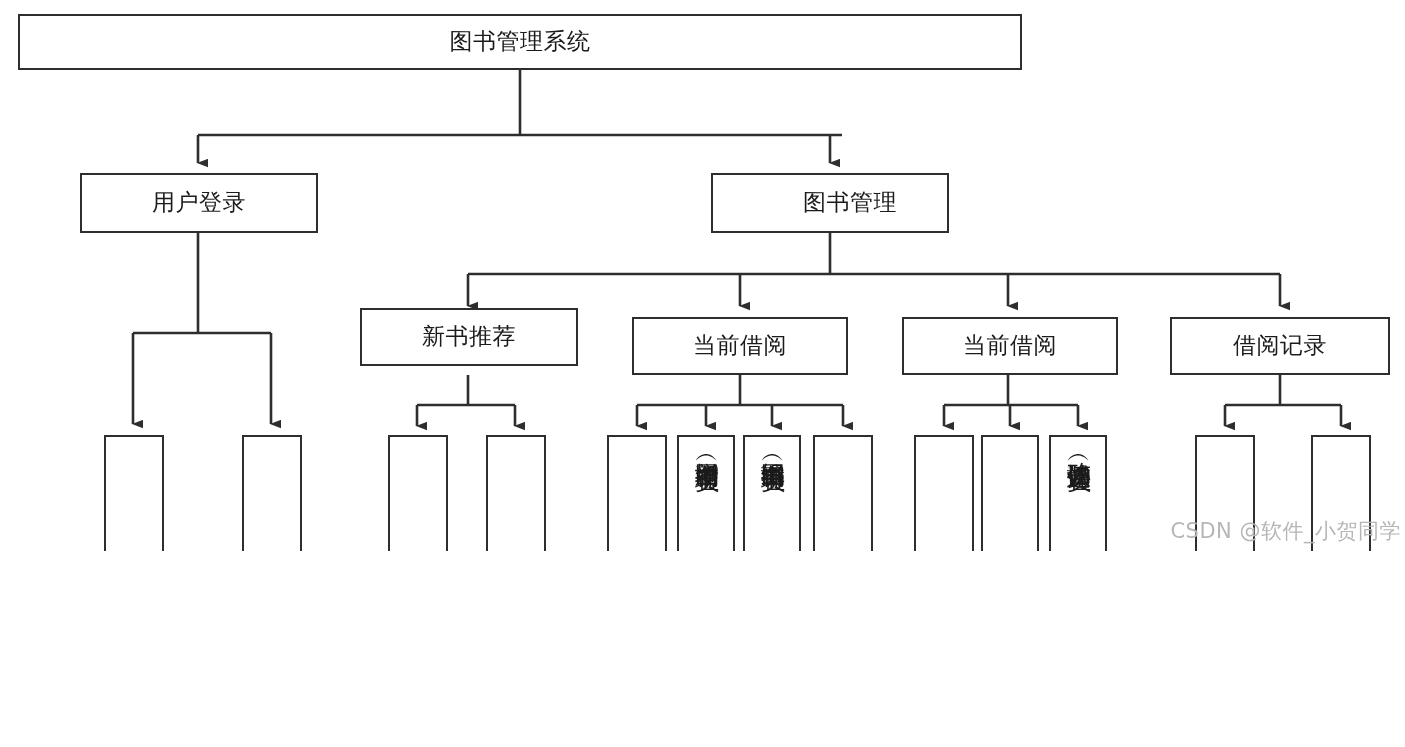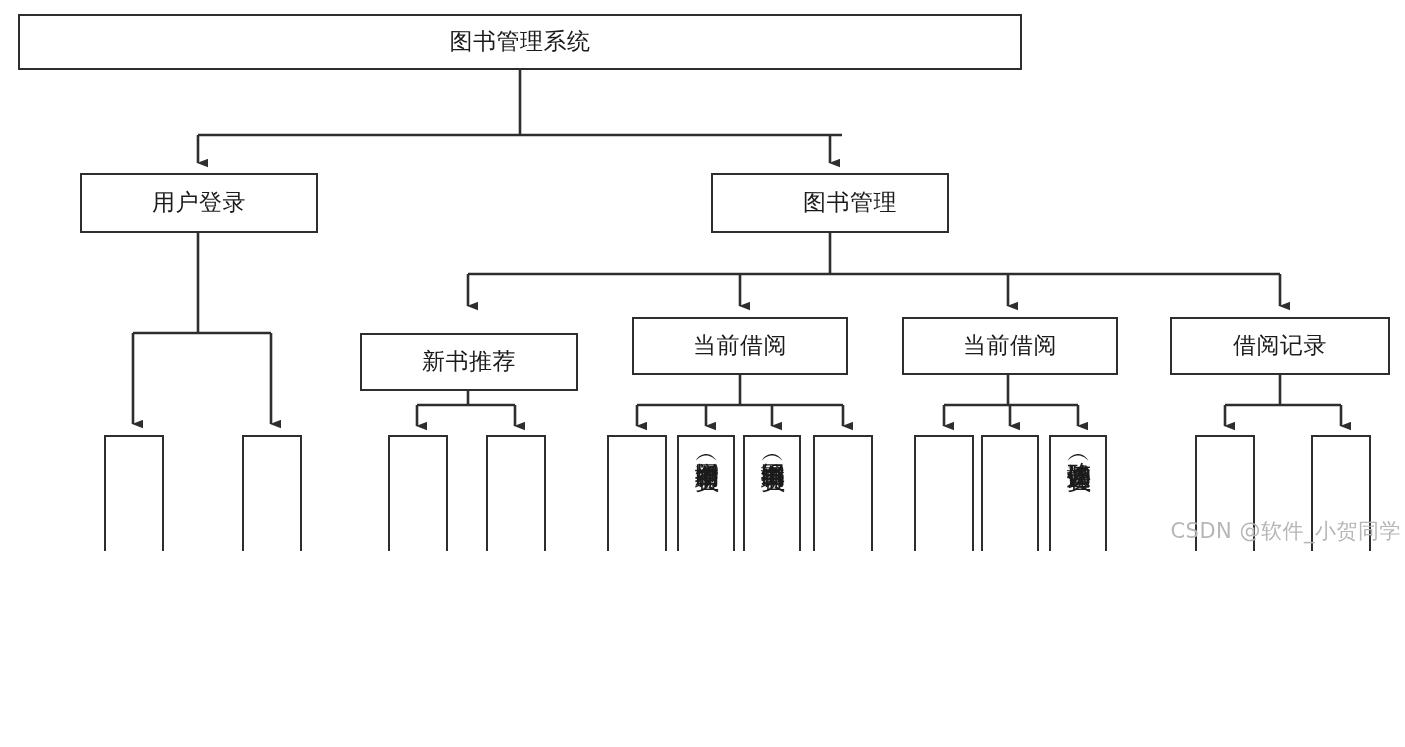--- a/index.html
+++ b/index.html
@@ -137,21 +137,21 @@
   </div>
 
   <div class="node horizontal" style="left:80px; top:173px; width:238px; height:60px;">
     <span class="node-label">用户登录</span>
   </div>
 
   <div class="node horizontal" style="left:711px; top:173px; width:238px; height:60px;padding-left:40px;">
     <span class="node-label">图书管理</span>
   </div>
 
-  <div class="node horizontal" style="left:360px; top:333px; width:218px; height:58px;">
+  <div class="node horizontal" style="left:360px; top:308px; width:218px; height:58px;">
     <span class="node-label">新书推荐</span>
   </div>
 
   <div class="node horizontal" style="left:632px; top:317px; width:216px; height:58px;">
     <span class="node-label">当前借阅</span>
   </div>
 
   <div class="node horizontal" style="left:1170px; top:317px; width:220px; height:58px;">
     <span class="node-label">借阅记录</span>
   </div>

